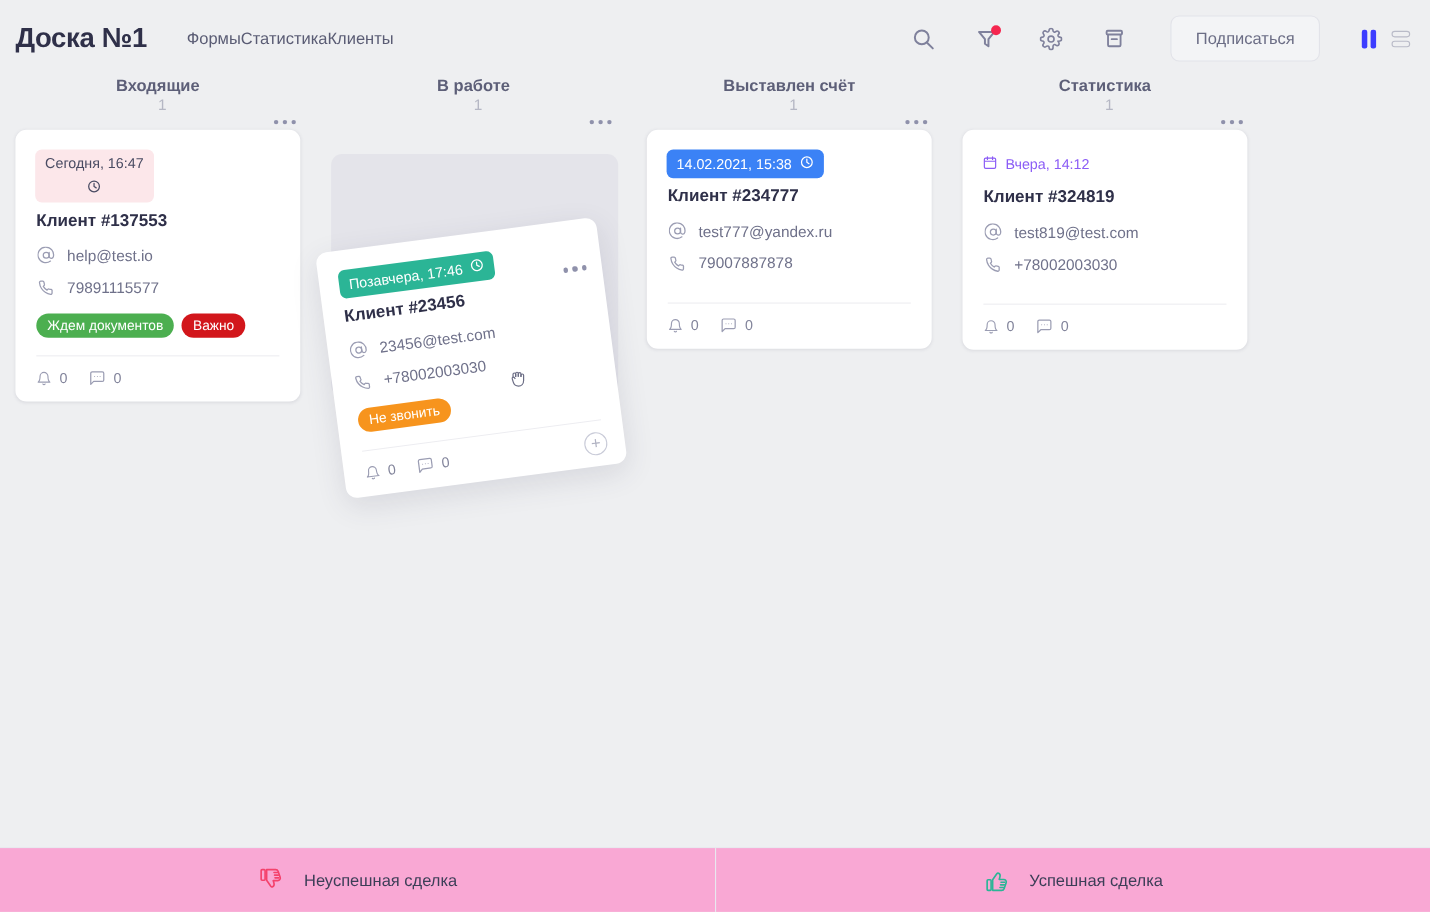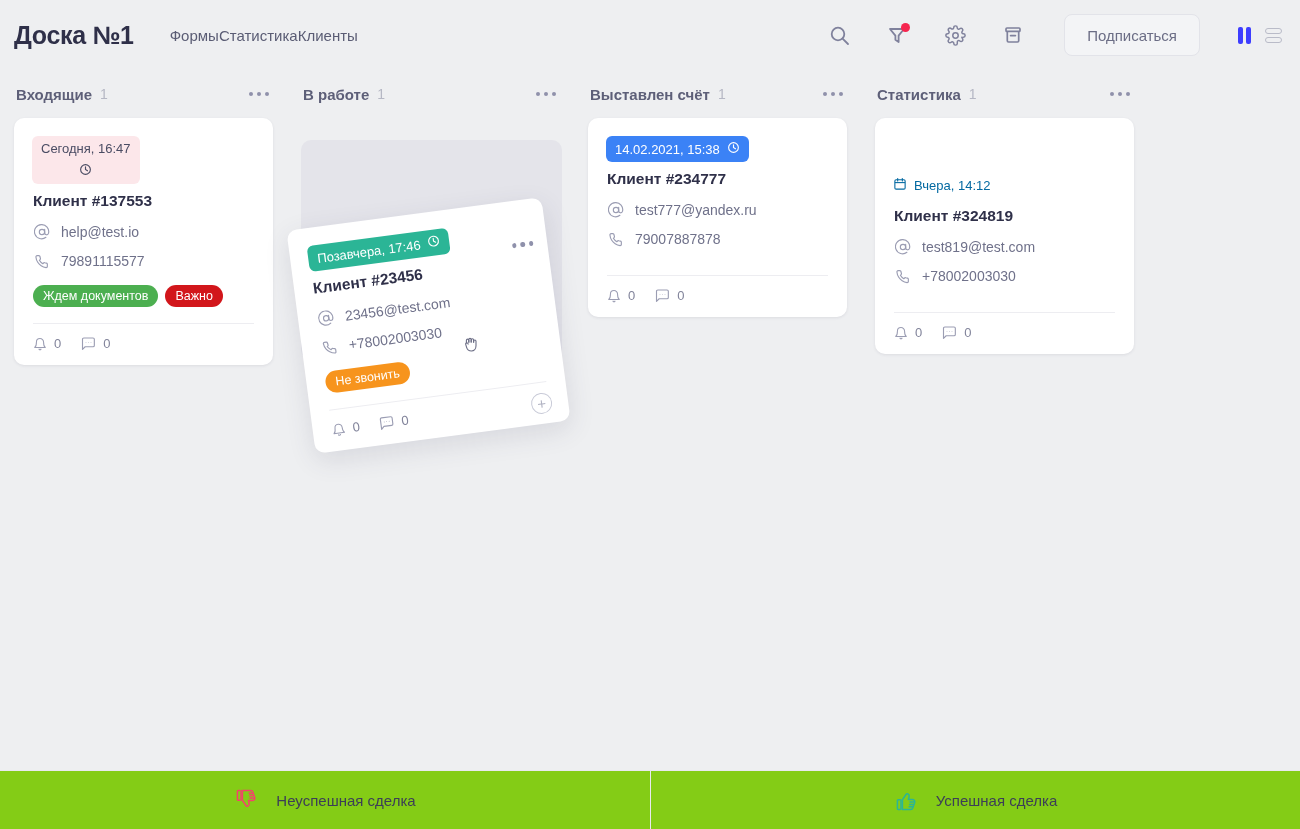--- a/index.html
+++ b/index.html
@@ -103,20 +103,21 @@
     width: 287px;
     flex: 0 0 287px;
     padding: 0 14px;
     position: relative;
   }
   .col-head {
     display: flex;
     align-items: center;
     height: 48px;
     padding: 0 2px;
+    flex-direction: column;
   }
   .col-title {
     font-size: 15px;
     font-weight: bold;
     color: #5d5f78;
     white-space: nowrap;
   }
   .col-count {
     font-size: 14px;
     color: #b5b7c4;
@@ -145,21 +146,21 @@
     gap: 7px;
     font-size: 13px;
     border-radius: 6px;
     padding: 5px 9px;
     margin-bottom: 6px;
     white-space: nowrap;
   }
   .date-pink { background: #fce7ea; color: #4a4c63; flex-direction: column; }
   .date-green { background: #2bb596; color: #fff; }
   .date-red { background: #3b82f6; color: #fff; }
-  .date-plain { background: transparent; color: #0369a1; padding-left: 0; margin-top: 36px; }
+  .date-plain { background: transparent; color: #8b5cf6; padding-left: 0; }
 
   .card-title {
     font-size: 15.5px;
     font-weight: bold;
     color: #2f3049;
     margin: 2px 0 14px 1px;
   }
   .card-row {
     display: flex;
     align-items: center;
@@ -261,21 +262,21 @@
     height: 20px;
     pointer-events: none;
   }
 
   
   .footer {
     position: absolute;
     left: 0; right: 0; bottom: 0;
     height: 59px;
     display: flex;
-    background: #84cc16;
+    background: #f9a8d4;
     border-top: 1px solid #e8e9ee;
   }
   .drop-zone {
     flex: 1 1 50%;
     display: flex;
     align-items: center;
     justify-content: center;
     gap: 16px;
     font-size: 15px;
     color: #3c3e57;

